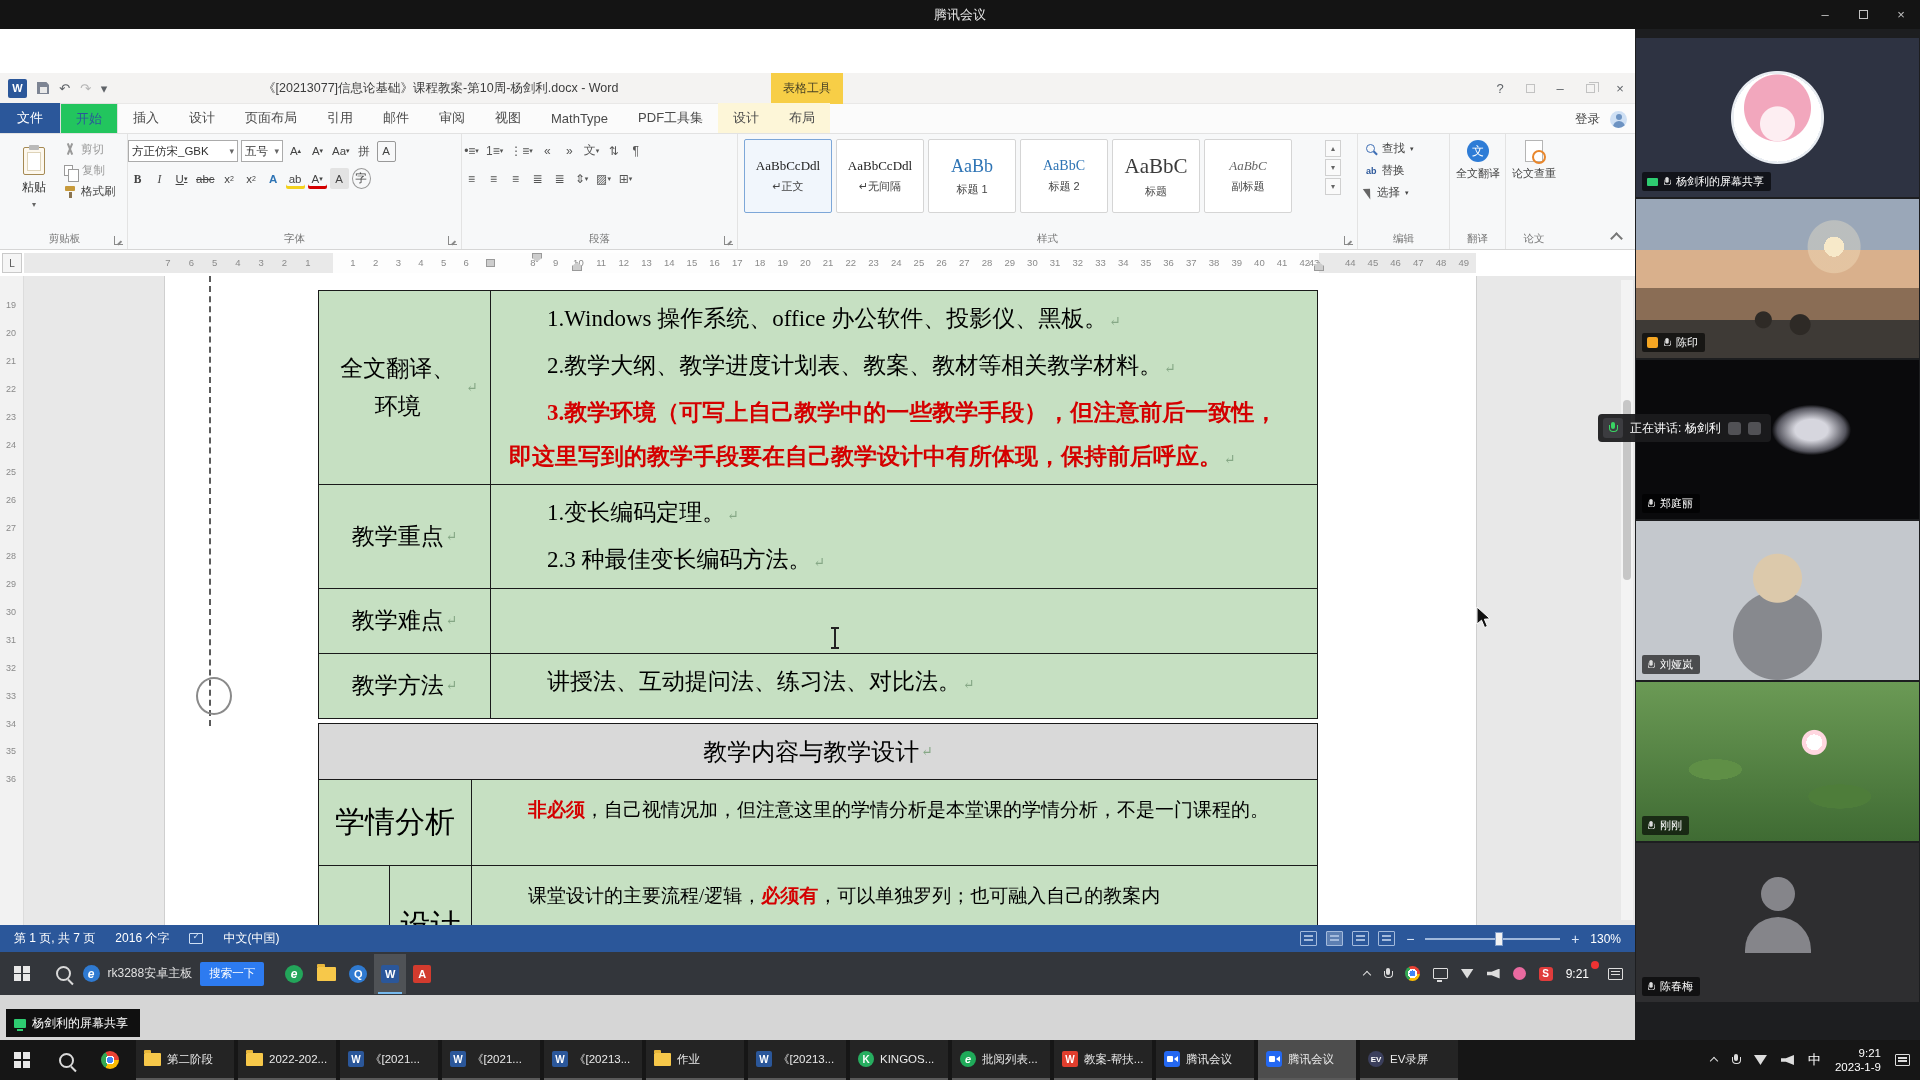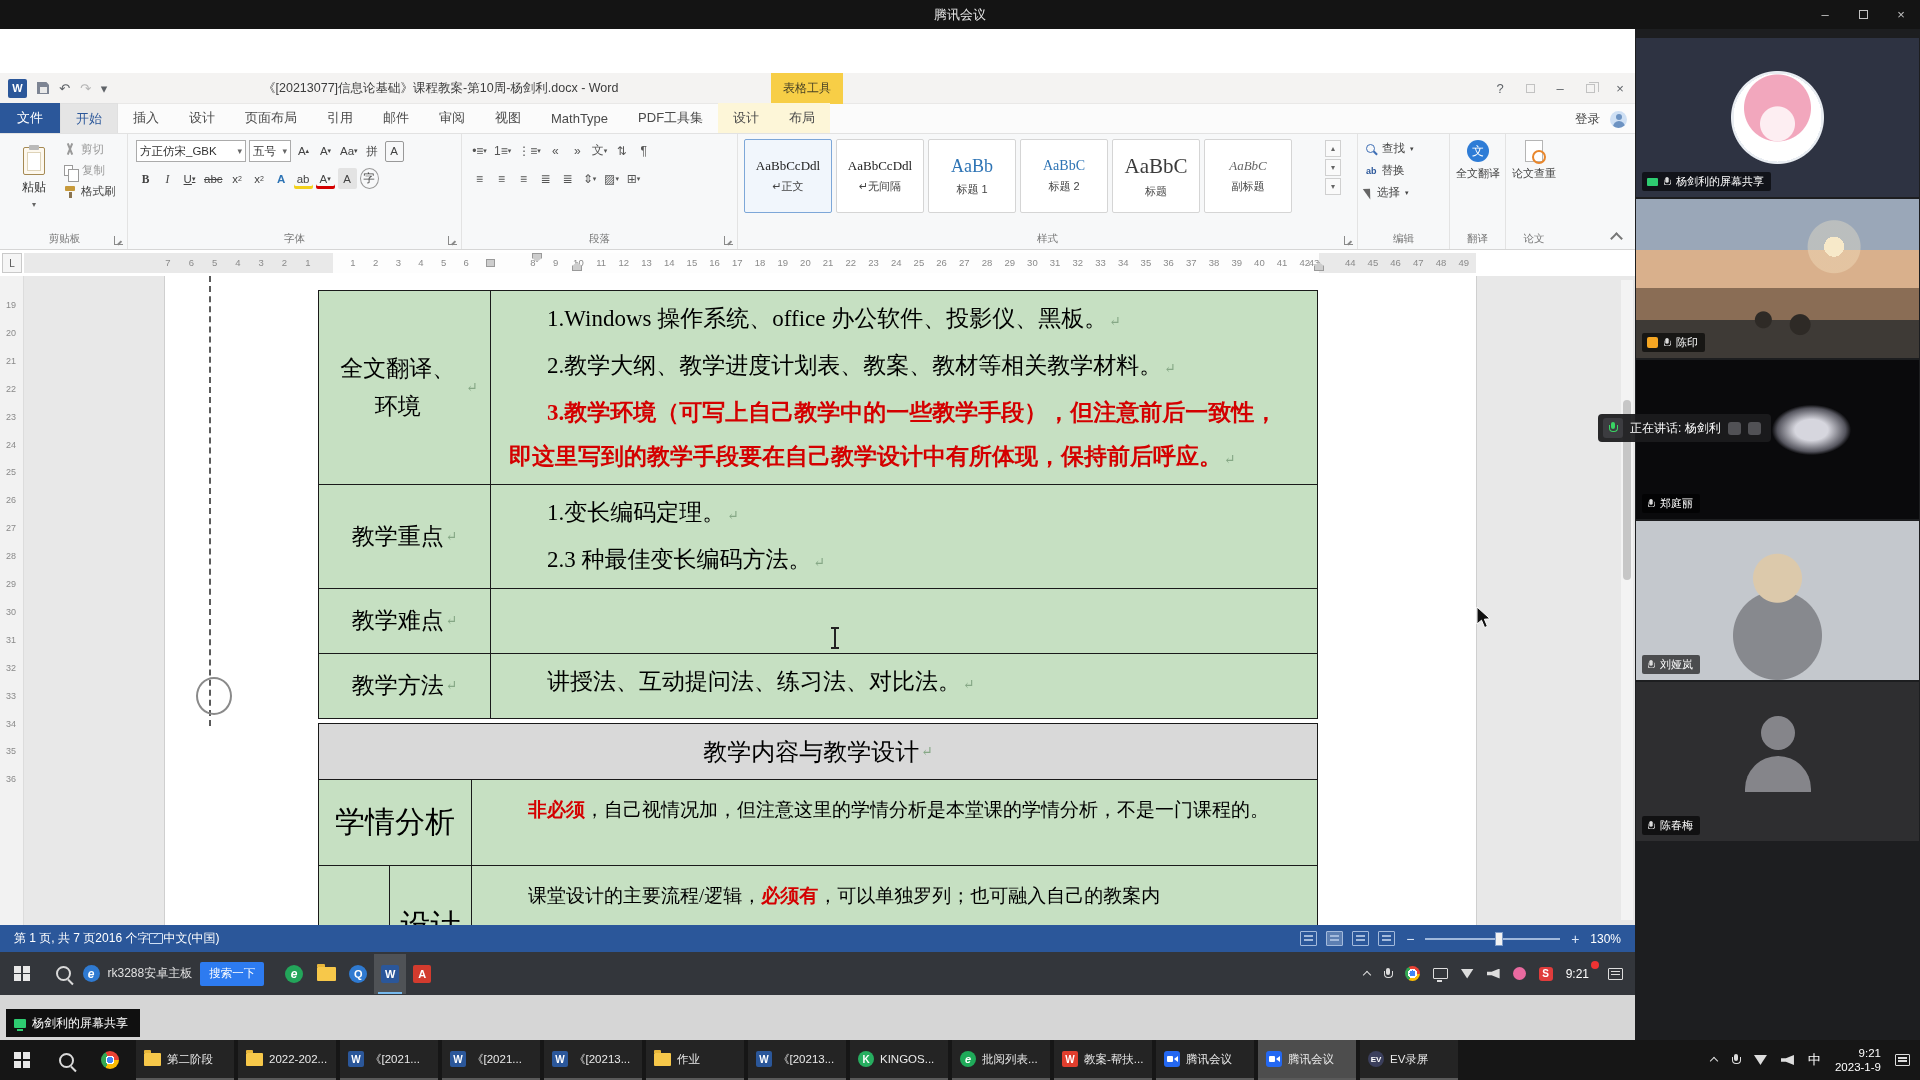--- a/index.html
+++ b/index.html
@@ -29,36 +29,36 @@
 #w-title .doc-title{position:absolute;left:263px;top:0;height:31px;display:flex;align-items:center;font-size:12.5px;color:#3c3c3c}
 #ctx-tag{position:absolute;left:771px;top:0;width:72px;height:31px;background:#f7ce46;color:#4a4326;font-size:12px;display:flex;align-items:center;justify-content:center}
 #w-title-ctl{position:absolute;right:0;top:0;height:31px;display:flex;align-items:center}
 .wtc{width:30px;height:31px;display:flex;align-items:center;justify-content:center;color:#5f6368;font-size:13px}
 
 
 #w-tabs{position:absolute;left:0;top:75px;width:100%;height:30px;background:#fbfbfb;border-bottom:1px solid #e2e2e2;display:flex;align-items:flex-end}
 #tabs-left{display:flex;height:30px;align-items:stretch}
 .wtab{padding:0 15px;display:flex;align-items:center;font-size:13px;color:#4a4a4a;cursor:default}
 .wtab.file{background:#2b579a;color:#fff;padding:0 17px}
-.wtab.active{background:#e5e5e5;color:#2b579a;border:1px solid #e0e0e0;border-bottom:0}
+.wtab.active{background:#22c55e;color:#2b579a;border:1px solid #e0e0e0;border-bottom:0}
 .wtab.ctx{background:#fdf6d8}
 #tabs-right{position:absolute;right:8px;top:0;height:30px;display:flex;align-items:center;gap:10px}
 #login-lbl{font-size:12.5px;color:#444}
 .avatar-mini{width:17px;height:17px;border-radius:50%;background:#cfe0f4;position:relative;overflow:hidden}
 .avatar-mini::before{content:"";position:absolute;left:5.5px;top:3px;width:6px;height:6px;border-radius:50%;background:#6d93c2}
 .avatar-mini::after{content:"";position:absolute;left:2.5px;top:10px;width:12px;height:8px;border-radius:6px 6px 0 0;background:#6d93c2}
 
 
 #w-ribbon{position:absolute;left:0;top:105px;width:100%;height:116px;background:#f7f8f9;border-bottom:1px solid #d6d6d6}
 .rgroup{position:absolute;top:0;height:115px;border-right:1px solid #e3e3e3}
 .glabel{position:absolute;bottom:3px;left:0;width:100%;text-align:center;font-size:10.5px;color:#777}
 .dlg{position:absolute;right:4px;bottom:4px;width:9px;height:9px;border-left:1px solid #8a8a8a;border-bottom:1px solid #8a8a8a}
 .dlg::after{content:"";position:absolute;right:1px;bottom:1px;width:5px;height:1.5px;background:#8a8a8a;transform:rotate(-45deg)}
 .rbtn{height:21px;min-width:19px;padding:0 2px;display:inline-flex;align-items:center;justify-content:center;font-size:11.5px;color:#444;border-radius:2px}
-.rrow{position:absolute;left:8px;display:flex;align-items:center;gap:3px}
+.rrow{position:absolute;left:0;display:flex;align-items:center;gap:3px}
 .combo{height:22px;background:#fff;border:1px solid #ababab;display:flex;align-items:center;font-size:11.5px;color:#333;padding:0 3px;overflow:hidden;white-space:nowrap}
 .combo .dd{margin-left:auto;color:#666;font-size:9px}
 
 #g-clip{left:2px;width:126px}
 #paste-btn{position:absolute;left:6px;top:5px;width:52px;height:78px;display:flex;flex-direction:column;align-items:center;justify-content:center;gap:4px;border-radius:2px}
 .ic-clip{width:22px;height:28px;border:1px solid #a58a54;background:#fdf8ee;border-radius:2px;position:relative}
 .ic-clip::before{content:"";position:absolute;left:5px;top:-3px;width:10px;height:5px;background:#b9b9b9;border-radius:1px}
 .ic-clip::after{content:"";position:absolute;left:3px;top:4px;right:3px;bottom:3px;background:#fff;border:1px solid #ded3b8}
 .clip-col{position:absolute;left:62px;top:8px;display:flex;flex-direction:column;gap:6px}
 .mini-cmd{display:flex;align-items:center;gap:5px;font-size:11.5px;color:#9b9b9b}
@@ -145,21 +145,21 @@
 #dashline{position:absolute;left:44px;top:0;height:450px;width:0;border-left:2px dashed #5a5a5a}
 #freecircle{position:absolute;left:31px;top:401px;width:36px;height:38px;border:2px solid #8a8a8a;border-radius:50%}
 #ibeam{position:absolute;left:669px;top:352px;width:2px;height:20px;background:#222}
 #ibeam::before,#ibeam::after{content:"";position:absolute;left:-3px;width:8px;height:2px;background:#222}
 #ibeam::before{top:-1px}#ibeam::after{bottom:-1px}
 #doc-scroll{position:absolute;right:2px;top:4px;width:12px;height:640px;background:#f3f3f3}
 #doc-thumb{position:absolute;left:2px;top:120px;width:8px;height:180px;background:#c6c6c6;border-radius:4px}
 
 
 #w-status{position:absolute;left:0;top:896px;width:100%;height:27px;background:#2b579a;color:#fff;display:flex;align-items:center;font-size:12px}
-#status-left{display:flex;align-items:center;padding-left:14px}
+#status-left{display:flex;align-items:center;gap:20px;padding-left:14px}
 .sbook{width:14px;height:11px;border:1px solid #cfe0f5;border-radius:1px;position:relative}
 .sbook::after{content:"\2713";position:absolute;left:2px;top:-3px;font-size:9px;color:#cfe0f5}
 #status-right{margin-left:auto;display:flex;align-items:center;gap:9px;padding-right:14px}
 .sic{width:17px;height:15px;border:1px solid #b9cce8;border-radius:1px;position:relative;opacity:.85}
 .sic.on{background:rgba(255,255,255,.28)}
 .sic::after{content:"";position:absolute;left:3px;top:3px;right:3px;height:2px;background:#b9cce8;box-shadow:0 4px 0 #b9cce8}
 .zoomsym{font-size:14px;color:#dce8f8;width:12px;text-align:center}
 #zoom-track{width:135px;height:2px;background:#9fb8dc;position:relative}
 #zoom-thumb{position:absolute;left:52%;top:-6px;width:8px;height:14px;background:#f2f2f2;border:1px solid #7d9cc9}
 
@@ -718,20 +718,27 @@
         </div>
       </div>
       <div class="vtile">
         <div class="vid v-cartoon"></div>
         <div class="vchip">
           <span class="mic b-mic"></span>
           <span class="vname">刘娅岚</span>
         </div>
       </div>
       <div class="vtile">
+        <div class="vid v-lily"></div>
+        <div class="vchip">
+          <span class="mic b-mic"></span>
+          <span class="vname">刚刚</span>
+        </div>
+      </div>
+      <div class="vtile">
         <div class="vid v-silhouette"></div>
         <div class="vchip">
           <span class="mic b-mic"></span>
           <span class="vname">陈春梅</span>
         </div>
       </div>
     </div>
 </div>
 
 <div id="speak-toast">

